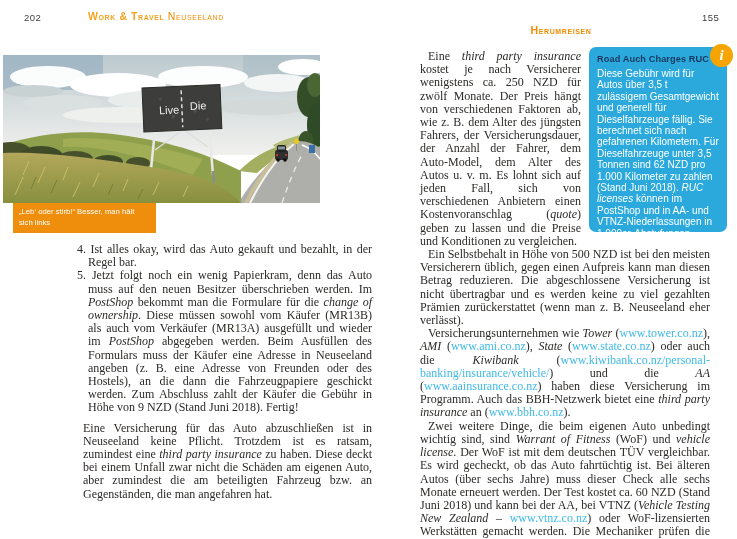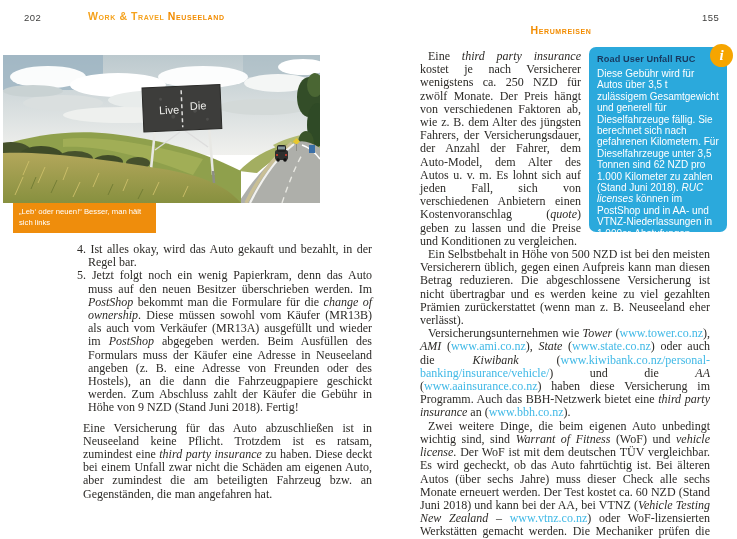--- a/index.html
+++ b/index.html
@@ -4,21 +4,21 @@
 <style>
   html,body{margin:0;padding:0;}
   body{width:737px;height:539px;background:#ffffff;position:relative;overflow:hidden;
        font-family:"Liberation Serif",serif;color:#2c2a27;}
   .abs{position:absolute;}
 
   
   .pagenum{font-family:"Liberation Sans",sans-serif;font-size:9.5px;color:#3e3e3d;letter-spacing:.5px;}
   .runhead{font-family:"Liberation Sans",sans-serif;font-variant:small-caps;font-size:10.5px;letter-spacing:.6px;}
   .runhead .lt{color:#f5a21d;font-weight:600;}
-  .runhead .bd{color:#f28c00;font-weight:700;}
+  .runhead .bd{color:#f28c00;font-weight:400;}
   #hdr-right{left:470px;top:24px;width:182px;text-align:center;color:#f28c00;font-weight:700;}
 
   
   #photo{left:3px;top:55px;width:317px;height:148px;}
   #caption{left:13px;top:203px;width:143px;min-height:30px;background:#ef8d0c;color:#fff;
            font-family:"Liberation Sans",sans-serif;font-size:7.7px;line-height:10.5px;
            padding:4px 6px;box-sizing:border-box;}
 
   
   .seriftext{font-size:12px;line-height:13.2px;text-align:justify;hyphens:auto;-webkit-hyphens:auto;}
@@ -146,36 +146,36 @@
       <rect x="0" y="5" width="13" height="10" rx="2" fill="#2e2f2e"></rect>
       <rect x="2" y="0" width="9" height="7" rx="2" fill="#212221"></rect>
       <rect x="3" y="1.5" width="7" height="3" fill="#9fb4bc" opacity=".8"></rect>
       <rect x="1" y="9" width="2" height="2" fill="#b23a2e"></rect>
       <rect x="10" y="9" width="2" height="2" fill="#b23a2e"></rect>
       <circle cx="3" cy="15" r="1.8" fill="#111111"></circle>
       <circle cx="10" cy="15" r="1.8" fill="#111111"></circle>
     </g>
   </svg>
 </div>
-<div class="abs" id="caption">„Leb‘ oder neuen!“ Besser, man hält sich links</div>
+<div class="abs" id="caption">„Leb‘ oder stirb!“ Besser, man hält sich links</div>
 
 <div class="abs seriftext" id="left-col">
   <p class="li"><span class="num">4. </span><span>Ist alles okay, wird das Auto gekauft und bezahlt, in der Regel bar.</span></p>
   <p class="li"><span class="num">5. </span><span>Jetzt folgt noch ein wenig Papierkram, denn das Auto muss auf den neuen Besitzer überschrieben werden. Im </span><span class="i">PostShop</span><span> bekommt man die Formulare für die </span><span class="i">change of ownership</span><span>. Diese müssen sowohl vom Käufer (MR13B) als auch vom Verkäufer (MR13A) ausgefüllt und wieder im </span><span class="i">PostShop</span><span> abgegeben werden. Beim Ausfüllen des Formulars muss der Käufer eine Adresse in Neuseeland angeben (z. B. eine Adresse von Freunden oder des Hostels), an die dann die Fahrzeugpapiere geschickt werden. Zum Abschluss zahlt der Käufer die Gebühr in Höhe von 9 NZD (Stand Juni 2018). Fertig!</span></p>
   <p class="para-left"><span>Eine Versicherung für das Auto abzuschließen ist in Neuseeland keine Pflicht. Trotzdem ist es ratsam, zumindest eine </span><span class="i">third party insurance</span><span> zu haben. Diese deckt bei einem Unfall zwar nicht die Schäden am eigenen Auto, aber zumindest die am beteiligten Fahrzeug bzw. an Gegenständen, die man angefahren hat.</span></p>
 </div>
 
 <div class="abs runhead" id="hdr-right">Herumreisen</div>
 <div class="abs pagenum" style="left:702px;top:12px;">155</div>
 
 <div class="abs seriftext" id="right-col">
   <div class="spacer"></div>
   <p class="rp"><span>Eine </span><span class="i">third party insurance</span><span> kostet je nach Versicherer wenigstens ca. 250 NZD für zwölf Monate. Der Preis hängt von verschiedenen Faktoren ab, wie z. B. dem Alter des jüngsten Fahrers, der Versicherungsdauer, der Anzahl der Fahrer, dem Auto-Model, dem Alter des Autos u. v. m. Es lohnt sich auf jeden Fall, sich von verschiedenen Anbietern einen Kostenvoranschlag (</span><span class="i">quote</span><span>) geben zu lassen und die Preise und Konditionen zu vergleichen.</span></p>
   <p class="rp"><span>Ein Selbstbehalt in Höhe von 500 NZD ist bei den meisten Versicherern üblich, gegen einen Aufpreis kann man diesen Betrag reduzieren. Die abgeschlossene Versicherung ist nicht übertragbar und es werden keine zu viel gezahlten Prämien zurückerstattet (wenn man z. B. Neuseeland eher verlässt).</span></p>
   <p class="rp"><span>Versicherungsunternehmen wie </span><span class="i">Tower</span><span> (</span><span class="link">www.tower.co.nz</span><span>), </span><span class="i">AMI</span><span> (</span><span class="link">www.ami.co.nz</span><span>), </span><span class="i">State</span><span> (</span><span class="link">www.state.co.nz</span><span>) oder auch die </span><span class="i">Kiwibank</span><span> (</span><span class="link">www.kiwibank.co.nz/personal-banking/insurance/vehicle/</span><span>) und die </span><span class="i">AA</span><span> (</span><span class="link">www.aainsurance.co.nz</span><span>) haben diese Versicherung im Programm. Auch das BBH-Netzwerk bietet eine </span><span class="i">third party insurance</span><span> an (</span><span class="link">www.bbh.co.nz</span><span>).</span></p>
   <p class="rp gap"><span>Zwei weitere Dinge, die beim eigenen Auto unbedingt wichtig sind, sind </span><span class="i">Warrant of Fitness</span><span> (WoF) und </span><span class="i">vehicle license</span><span>. Der WoF ist mit dem deutschen TÜV vergleichbar. Es wird gecheckt, ob das Auto fahrtüchtig ist. Bei älteren Autos (über sechs Jahre) muss dieser Check alle sechs Monate erneuert werden. Der Test kostet ca. 60 NZD (Stand Juni 2018) und kann bei der AA, bei VTNZ (</span><span class="i">Vehicle Testing New Zealand</span><span> – </span><span class="link">www.vtnz.co.nz</span><span>) oder WoF-lizensierten Werkstätten gemacht werden. Die Mechaniker prüfen die Funktionstüchtigkeit von Bremsen, Reifen, Scheinwerfern und Blinklichtern, Lenkung</span></p>
 </div>
 
 <div class="abs" id="infobox">
-  <p class="title">Road User Unfall RUC</p>
+  <p class="title">Road Auch Charges RUC</p>
   <div class="body"><span>Diese Gebühr wird für Autos über 3,5 t zulässigem Gesamtgewicht und generell für Dieselfahrzeuge fällig. Sie berechnet sich nach gefahrenen Kilometern. Für Dieselfahrzeuge unter 3,5 Tonnen sind 62 NZD pro 1.000 Kilometer zu zahlen (Stand Juni 2018). </span><span class="i">RUC licenses</span><span> können im PostShop und in AA- und VTNZ-Niederlassungen in 1.000er-Abstufungen gekauft werden.</span></div>
 </div>
 <div class="abs" id="info-icon">i</div>
 
 </body></html>

